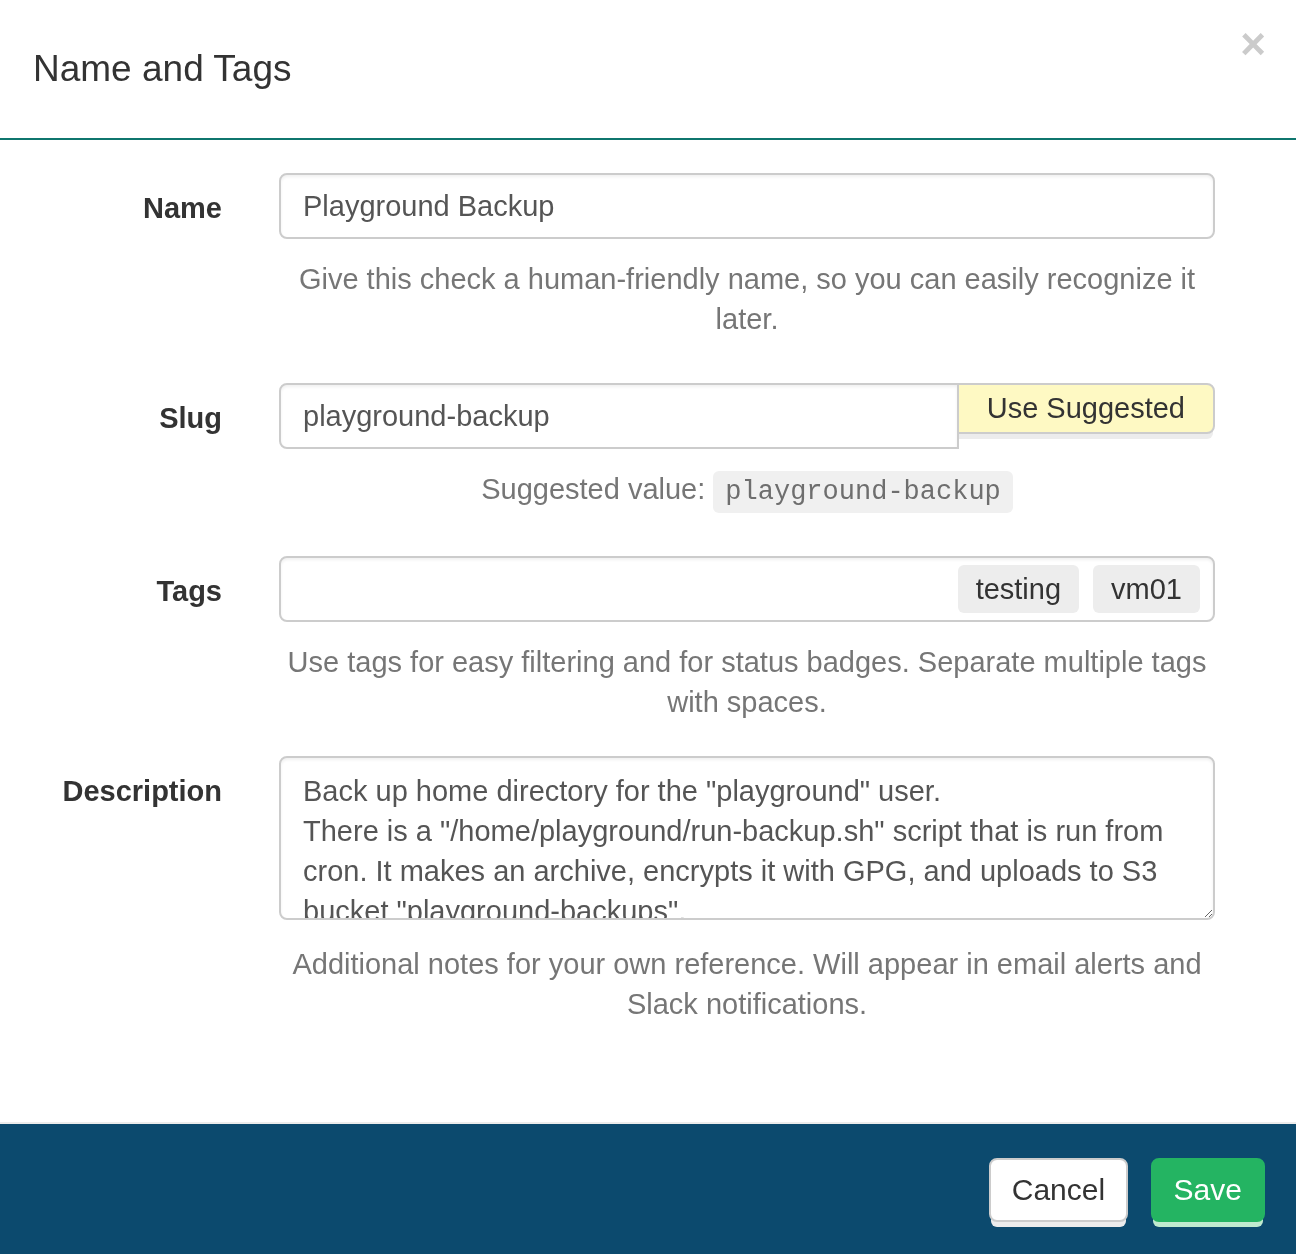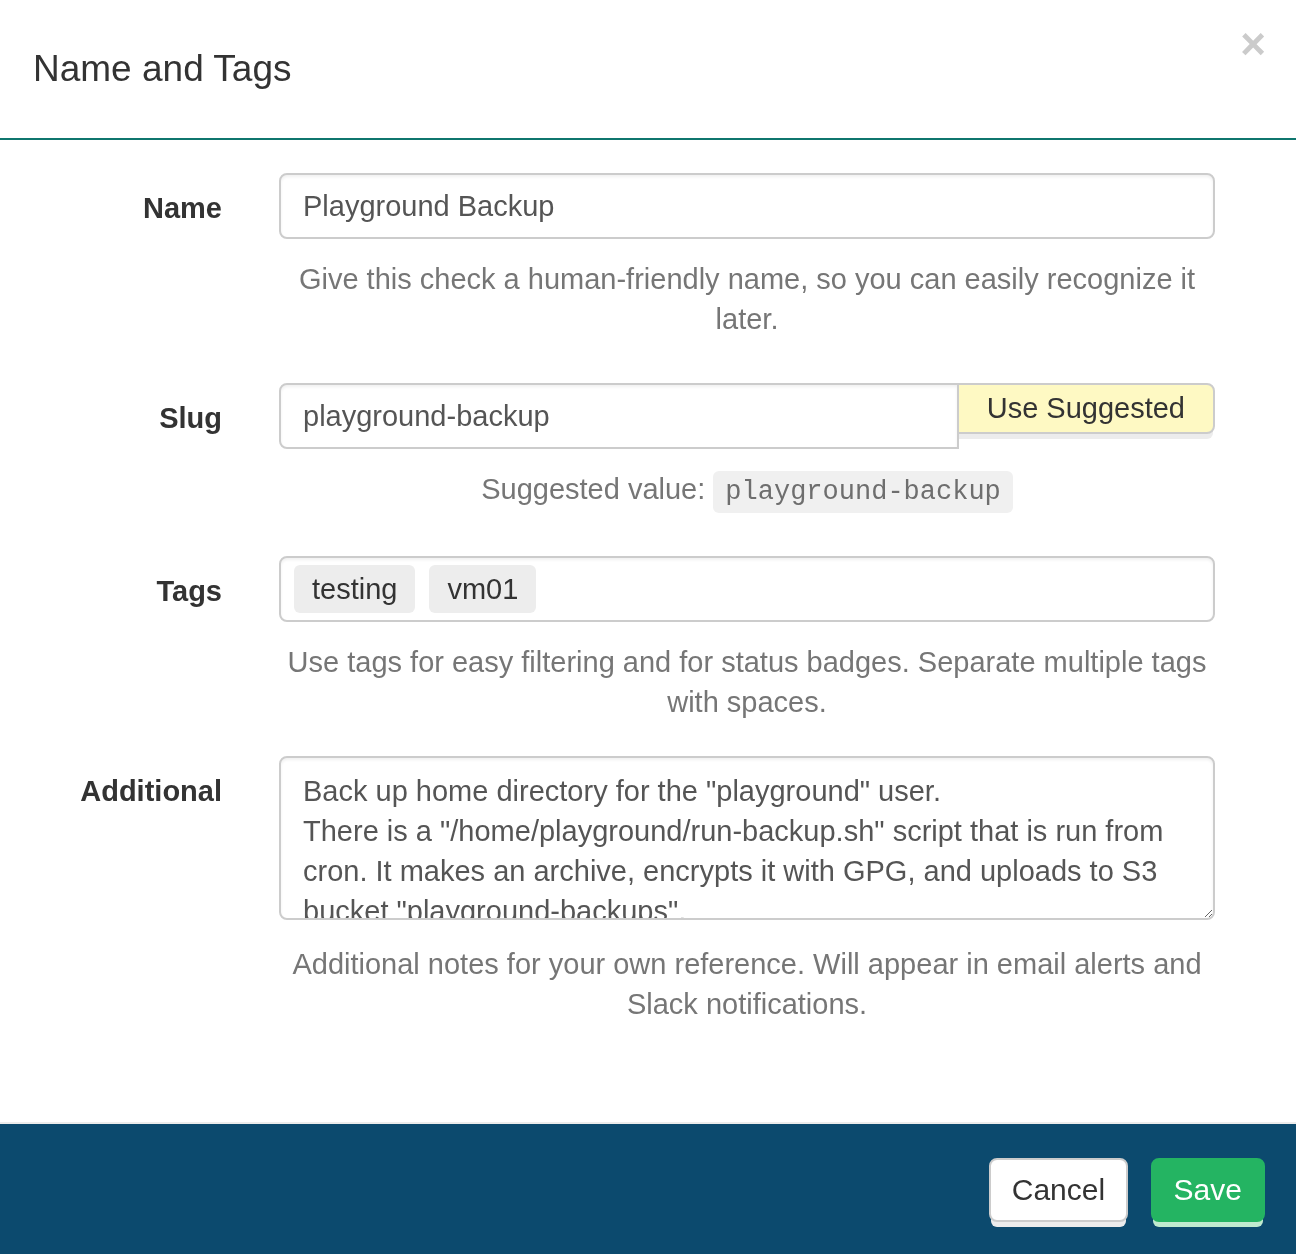--- a/index.html
+++ b/index.html
@@ -115,20 +115,21 @@
     white-space: nowrap;
   }
 
   
   .tags-box {
     display: flex;
     align-items: center;
     gap: 14px;
     padding: 0 13px;
     cursor: text;
+    justify-content: flex-end;
   }
   .tag-chip {
     display: inline-block;
     background: #ededed;
     border-radius: 6px;
     padding: 7px 18px;
     font-size: 29px;
     color: #333;
     line-height: 34px;
   }
@@ -211,21 +212,21 @@
       <div>
         <div class="form-control tags-box">
             <span class="tag-chip">testing</span>
             <span class="tag-chip">vm01</span>
           </div>
         <p class="help-block">Use tags for easy filtering and for status badges. Separate multiple tags with spaces.</p>
       </div>
     </div>
 
     <div class="form-row">
-      <label class="control-label">Additional</label>
+      <label class="control-label">Description</label>
       <div>
         <textarea class="form-control" style="">Back up home directory for the "playground" user.
 There is a "/home/playground/run-backup.sh" script that is run from cron. It makes an archive, encrypts it with GPG, and uploads to S3 bucket "playground-backups".</textarea>
         <p class="help-block">Additional notes for your own reference. Will appear in email alerts and Slack notifications.</p>
       </div>
     </div>
 
   </div>
 
   <div class="modal-footer">

